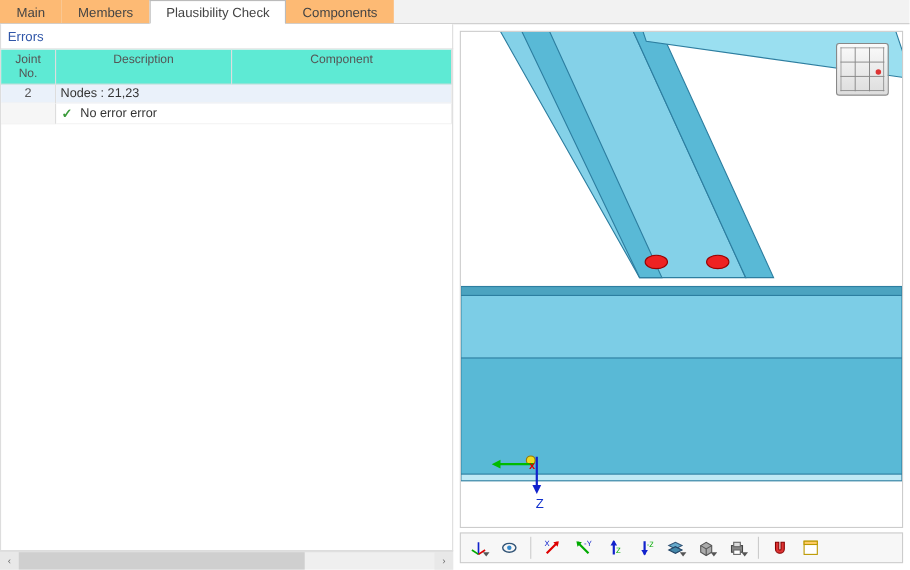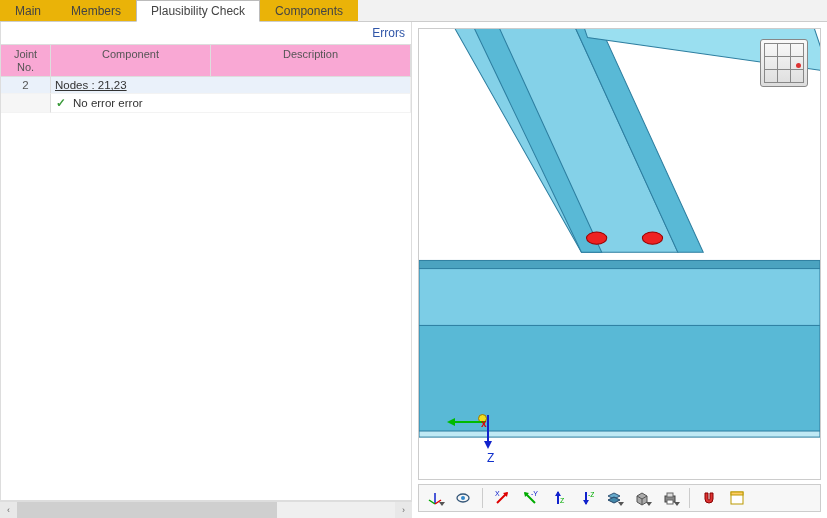--- a/index.html
+++ b/index.html
@@ -18,21 +18,21 @@
     background: #f2f2f2;
     border-bottom: 1px solid #ccc;
     height: 22px;
   }
   .tab {
     padding: 3px 14px;
     border: 1px solid transparent;
     border-bottom: none;
     color: #444;
     cursor: pointer;
-    background: #eab308;
+    background: #fdba74;
   }
   .tab.active {
     background: #fff;
     border: 1px solid #bbb;
     border-bottom: 1px solid #fff;
     position: relative;
     margin-bottom: -1px;
   }
   .body {
     display: flex;
@@ -45,21 +45,20 @@
     flex-direction: column;
     background:#fff;
   }
   .panel-title {
     color: #3056a8;
     font-size: 12px;
     padding: 4px 6px;
     border: 1px solid #ddd;
     border-top: none;
     background: #fff;
-    text-align: right;
   }
   .grid {
     flex: 1;
     border: 1px solid #ddd;
     border-top: none;
     position: relative;
     overflow: hidden;
   }
   .grid-header {
     display: grid;
@@ -68,21 +67,21 @@
   }
   .gh {
     border-right: 1px solid #ddd;
     border-bottom: 1px solid #ddd;
     text-align: center;
     line-height: 1.15;
     padding: 3px 2px;
     font-size: 11px;
     color: #555;
     white-space: pre-line;
-    background: #f9a8d4;
+    background: #5eead4;
   }
   .grid-body .gr {
     display: grid;
     grid-template-columns: 50px 160px 1fr;
   }
   .gc {
     border-right: 1px solid #eee;
     border-bottom: 1px solid #f3f3f3;
     padding: 2px 4px;
     font-size: 11.5px;
@@ -91,21 +90,21 @@
     align-items: center;
     min-height: 17px;
   }
   .gc.jno {
     justify-content: center;
     background: #f6f6f6;
     color: #555;
     border-right: 1px solid #ddd;
   }
   .gr.head-row .gc { background: #eaf1fa; }
-  .gr.head-row .gc.span { grid-column: 2 / span 2; text-decoration: underline; }
+  .gr.head-row .gc.span { grid-column: 2 / span 2; }
   .gr.status .gc.span { grid-column: 2 / span 2; gap:6px; }
   .check-icon {
     color: #3a9a3a;
     font-weight: bold;
     font-size: 12px;
     display:inline-block;
     width:12px;
     text-align:center;
   }
   .scrollbar-h {
@@ -200,22 +199,22 @@
   <div class="tab">Components</div>
 </div>
 
 <div class="body">
   <div class="left">
     <div class="panel-title">Errors</div>
     <div class="grid">
       <div class="grid-header">
         <div class="gh">Joint
 No.</div>
+        <div class="gh">Description</div>
         <div class="gh">Component</div>
-        <div class="gh">Description</div>
       </div>
       <div class="grid-body">
         <div class="gr head-row">
           <div class="gc jno">2</div>
           <div class="gc span">Nodes : 21,23</div>
         </div>
         <div class="gr status">
           <div class="gc jno"></div>
           <div class="gc span">
             <span class="check-icon">✓</span>

